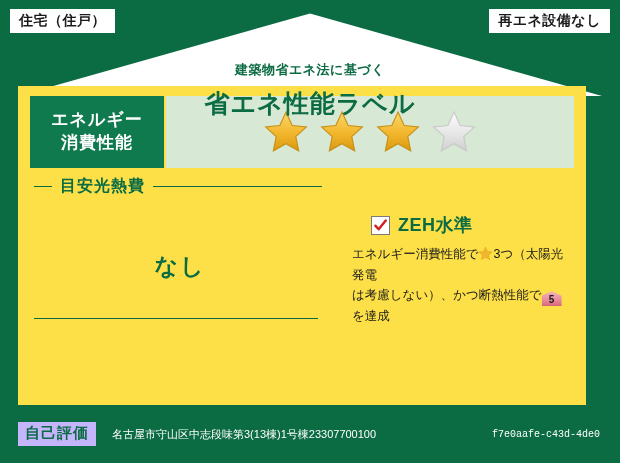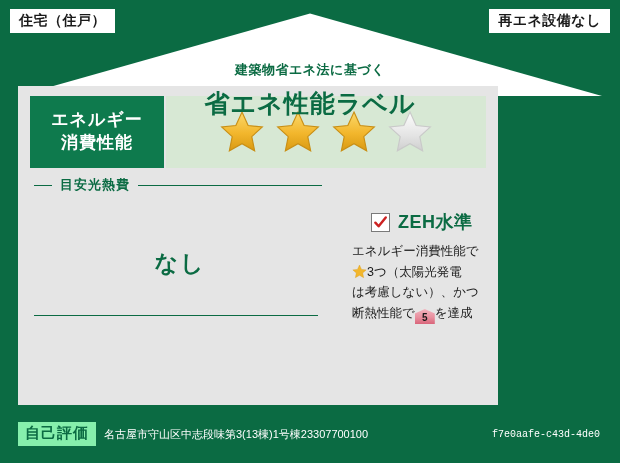--- a/index.html
+++ b/index.html
@@ -60,22 +60,22 @@
     font-weight: bold;
     letter-spacing: 1px;
     line-height: 1.25;
     margin-top: 10px;
   }
 
   
   .card {
     position: absolute;
     left: 18px; top: 86px;
-    width: 480px; height: 319px;
-    background: #e5e5e5;
+    width: 568px; height: 319px;
+    background: #fde047;
     padding: 10px 12px 8px 12px;
   }
 
   
   .perf-row {
     display: flex;
     align-items: stretch;
     height: 72px;
     margin-bottom: 6px;
   }
@@ -139,21 +139,21 @@
     gap: 8px;
     margin: 8px 0 0 0;
     padding: 0 4px;
     width: 296px;
   }
   .cost-head .rule { flex: 1; height: 1px; background: #0b6b43; }
   .cost-head .rule.short { flex: 0 0 18px; }
   .cost-title {
     color: #0b6b43;
     font-weight: bold;
-    font-size: 13px;
+    font-size: 16px;
     letter-spacing: 1px;
     white-space: nowrap;
   }
 
   
   .lower {
     display: flex;
     margin-top: 2px;
     height: 128px;
   }
@@ -233,34 +233,34 @@
   
   .footer {
     position: absolute;
     left: 18px; bottom: 8px;
     width: 584px;
     height: 42px;
     display: flex;
     align-items: center;
   }
   .self-eval {
-    background: #86efac;
+    background: #c4b5fd;
     color: #0b6b43;
     font-weight: bold;
     font-size: 15px;
     letter-spacing: 1px;
     padding: 3px 7px 4px 7px;
     line-height: 1.1;
     white-space: nowrap;
     flex: 0 0 auto;
   }
   .address {
     color: #ffffff;
     font-size: 11px;
-    margin-left: 8px;
+    margin-left: 16px;
     white-space: nowrap;
     letter-spacing: 0px;
   }
   .footer-right {
     margin-left: auto;
     text-align: right;
     color: #ffffff;
     padding-right: 2px;
   }
   .eval-date {

